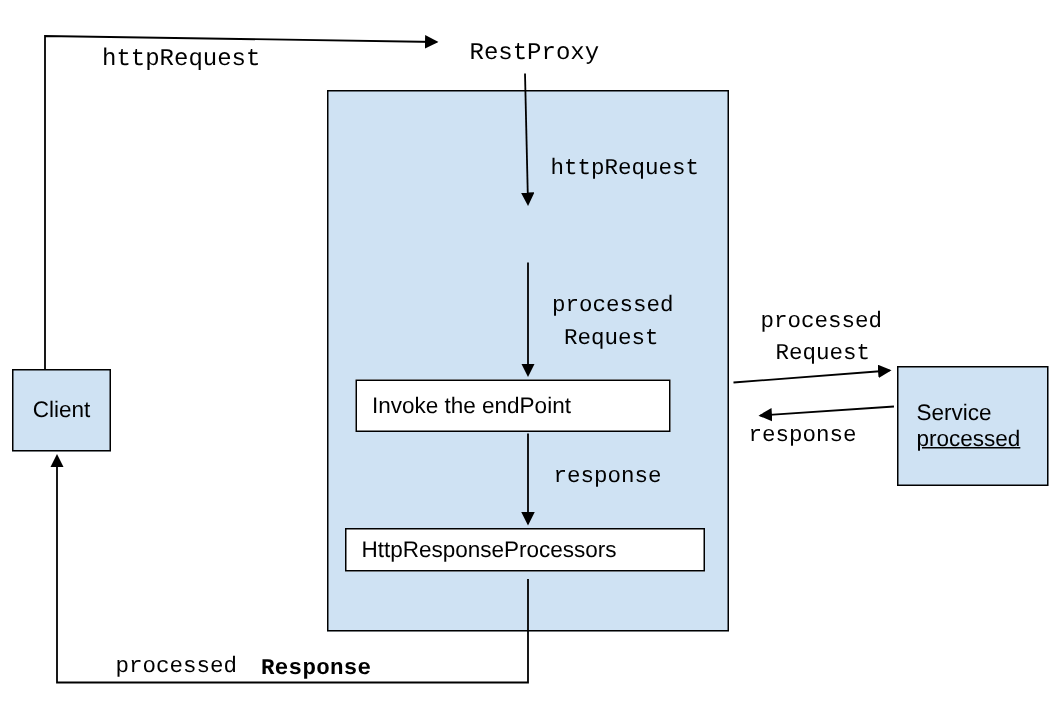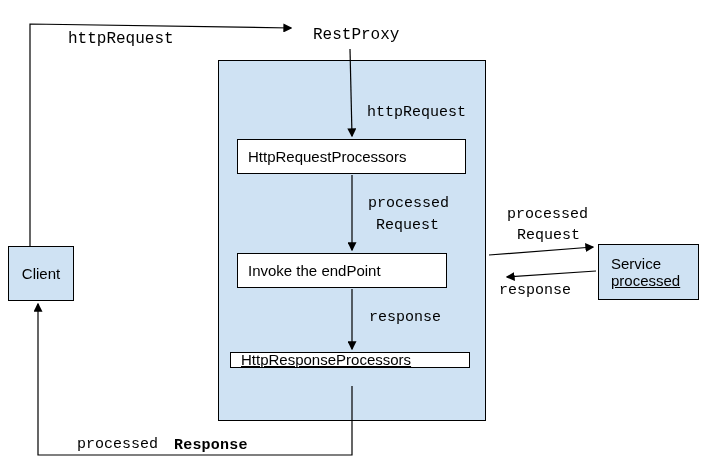--- a/index.html
+++ b/index.html
@@ -36,36 +36,33 @@
 <body>
 
 <div class="canvas">
 
   <div class="node blue" style="left:218px;top:60px;width:268px;height:361px;"></div>
 
   <div class="node blue center" style="left:8px;top:246px;width:66px;height:55px;">
     <span>Client</span>
   </div>
 
-  <div class="node blue" style="left:598px;top:244px;width:101px;height:56px;padding-left:12px;">
+  <div class="node blue" style="left:598px;top:244px;width:101px;height:80px;padding-left:12px;">
     <span>
       <span style="display:block;">Service</span>
       <span class="underline" style="display:block;">processed</span>
     </span>
   </div>
 
-  <div class="node white padded" style="left:237px;top:139px;width:229px;height:35px;">
-    <span>HttpRequestProcessors</span>
-  </div>
 
   <div class="node white padded" style="left:237px;top:253px;width:210px;height:35px;">
     <span>Invoke the endPoint</span>
   </div>
 
-  <div class="node white padded" style="left:230px;top:352px;width:240px;height:16px;text-decoration:underline;">
+  <div class="node white padded" style="left:230px;top:352px;width:240px;height:29px;">
     <span>HttpResponseProcessors</span>
   </div>
 
   <div class="lbl big" style="left:301px;top:26px;margin-left:12px;">RestProxy</div>
 
   <div class="lbl big" style="left:68px;top:30px;">httpRequest</div>
 
   <div class="lbl" style="left:367px;top:104px;">httpRequest</div>
 
   <div class="lbl" style="left:368px;top:195px;">processed</div>

